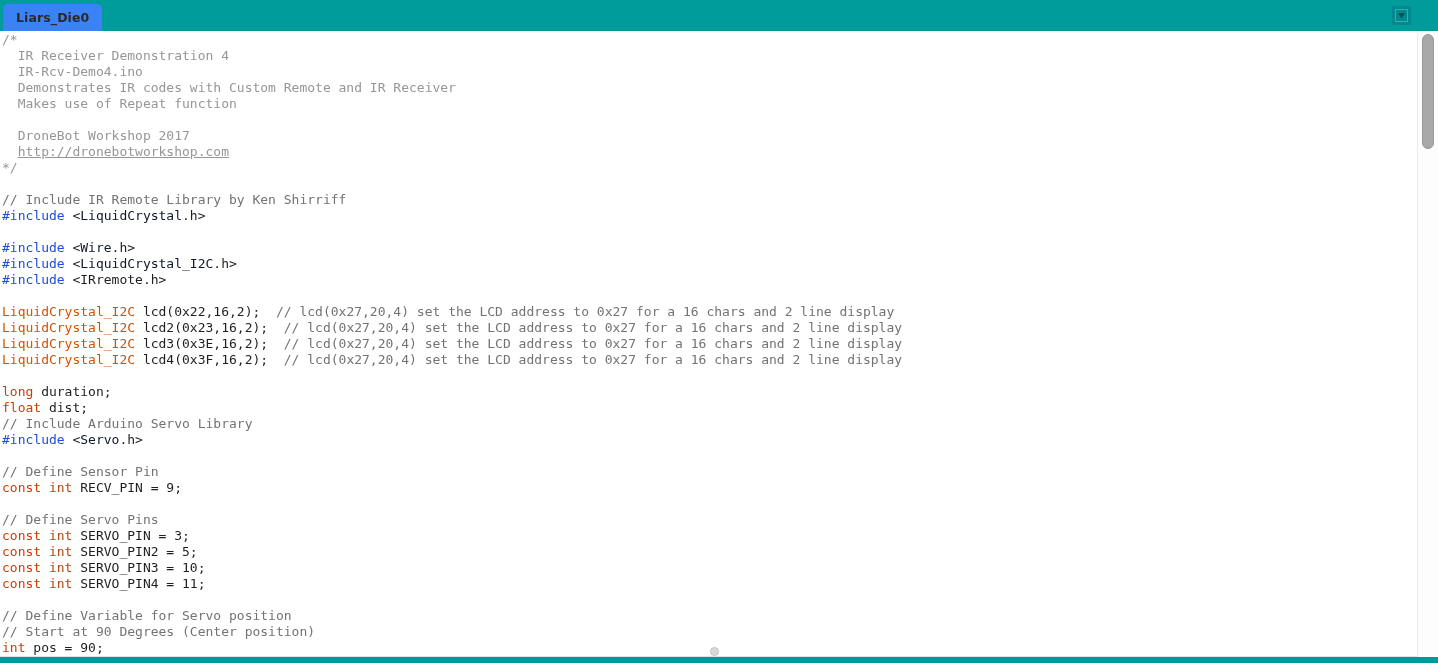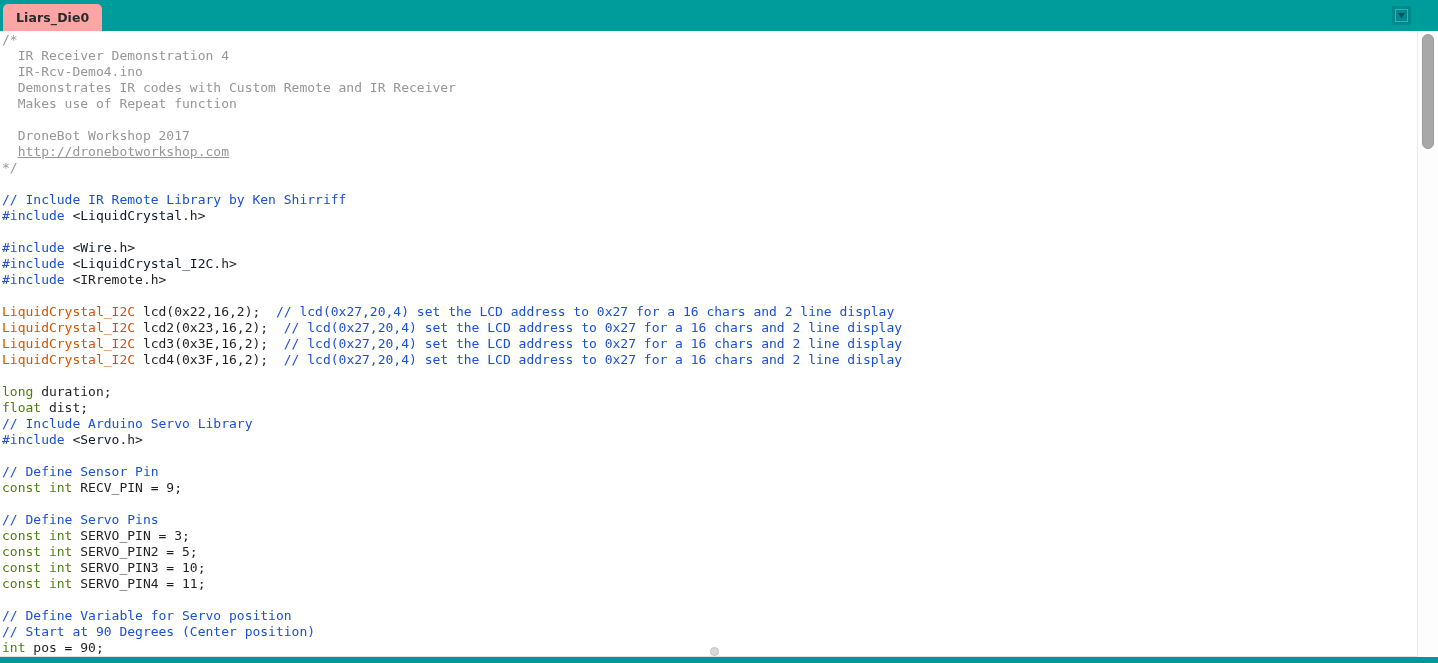--- a/index.html
+++ b/index.html
@@ -37,21 +37,21 @@
   }
   .tab-strip {
     display: flex;
     align-items: flex-end;
     height: 31px;
     padding-left: 3px;
   }
   .editor-tab {
     height: 27px;
     min-width: 78px;
-    background: #fca5a5;
+    background: #3b82f6;
     border-radius: 5px 5px 0 0;
     display: flex;
     align-items: center;
     justify-content: center;
     padding: 0 13px 0 13px;
     margin-top: 4px;
     box-sizing: border-box;
   }
   .editor-tab .tab-label {
     font-family: "DejaVu Sans", "Liberation Sans", sans-serif;
@@ -106,23 +106,23 @@
     letter-spacing: 0px;
   }
   .code-line {
     height: 16px;
     white-space: pre;
   }
 
   
   .tok-default   { color: #1f1f1f; }
   .tok-comment   { color: #969696; }
-  .tok-comment2  { color: #1d4ed8; }
+  .tok-comment2  { color: #737373; }
   .tok-url       { color: #969696; text-decoration: underline; text-align: right; }
-  .tok-keyword   { color: #4d7c0f; }
+  .tok-keyword   { color: #c2410c; }
   .tok-preproc   { color: #1d4ed8; }
   .tok-library   { color: #0f172a; }
   .tok-class     { color: #d35400; }
 
   
   .vscrollbar {
     position: absolute;
     right: 0;
     top: 31px;
     width: 21px;

